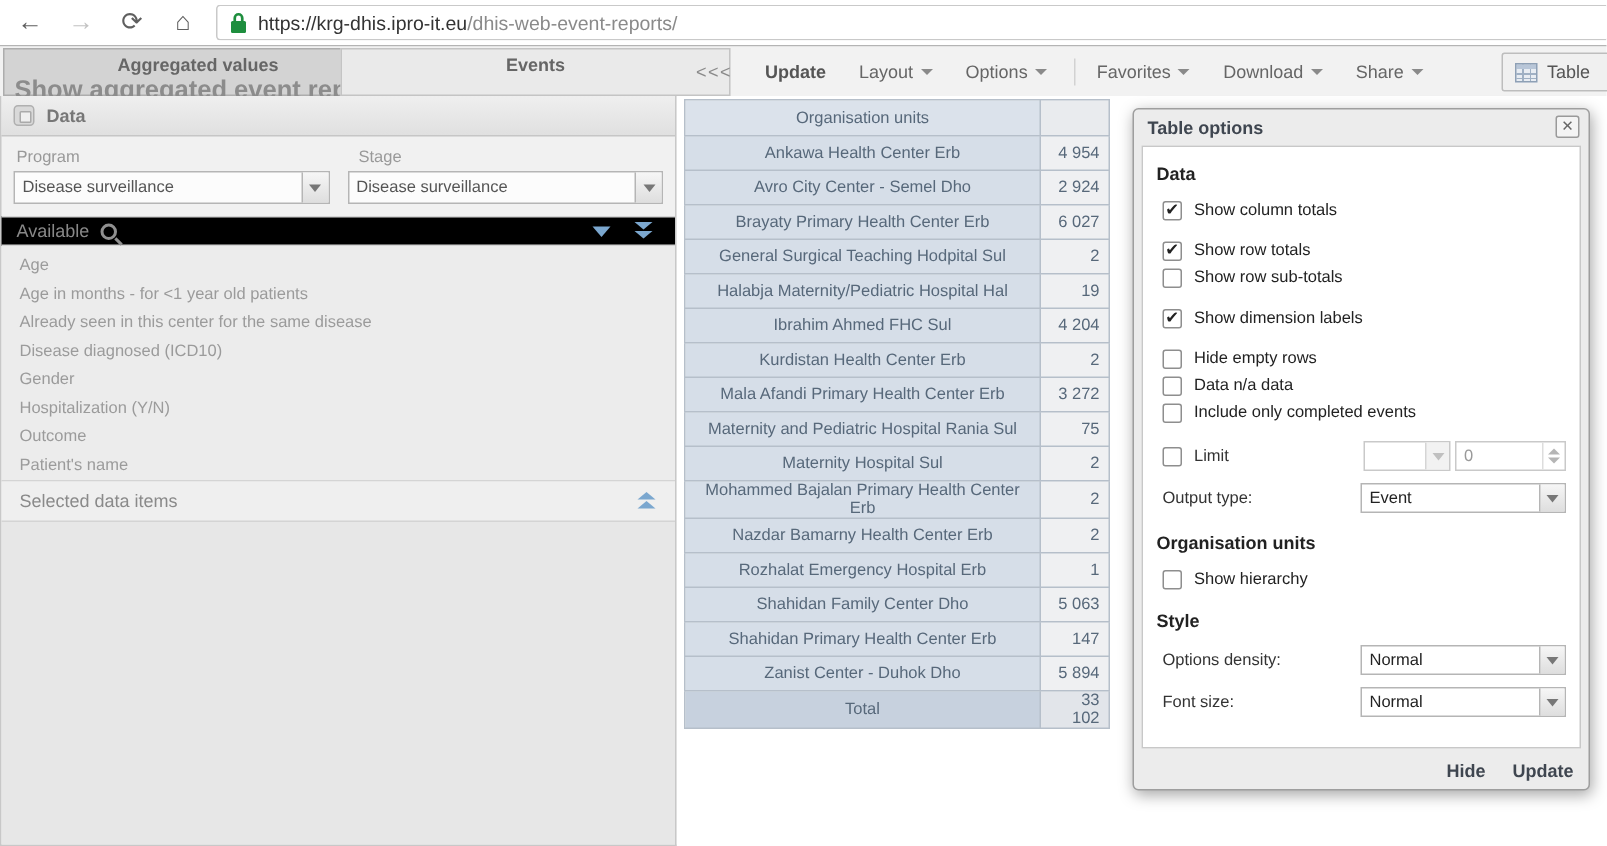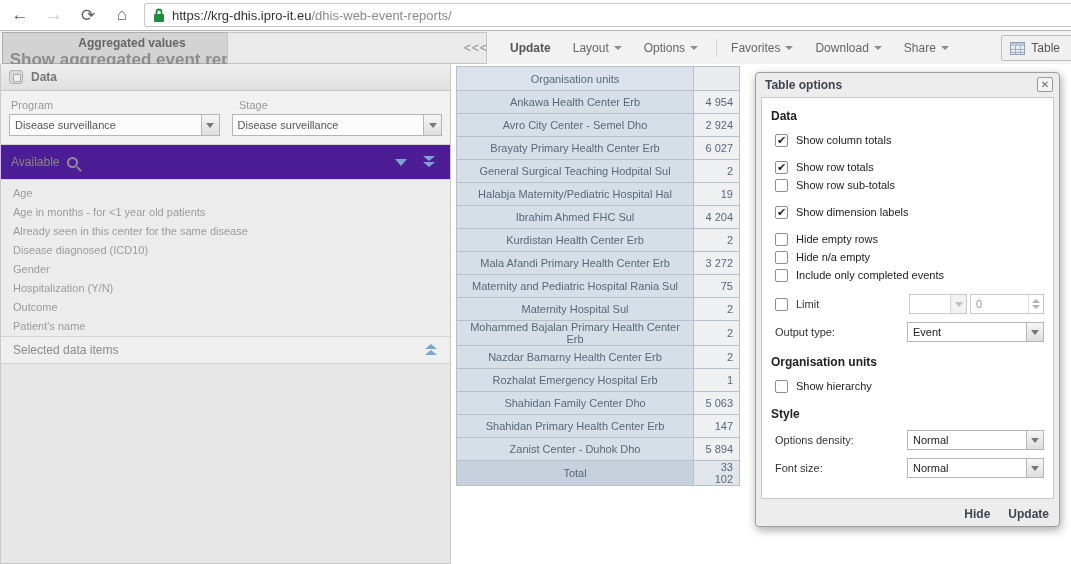--- a/index.html
+++ b/index.html
@@ -60,21 +60,21 @@
   .ps-labels span:first-child { width:228px; }
   .combo-row { display:flex; padding:0 8px; gap:12px; }
   .combo { flex:1; height:22px; border:1px solid #b5b5b5; background:#fcfcfc; display:flex;
            align-items:center; font-size:11px; color:#555; cursor:pointer; }
   .combo .cval { flex:1; padding-left:5px; white-space:nowrap; overflow:hidden; }
   .trigger { width:18px; align-self:stretch; border-left:1px solid #b5b5b5;
              background:linear-gradient(#f6f6f6,#dedede); display:flex; align-items:center;
              justify-content:center; }
   .chev { width:0; height:0; border-left:4px solid transparent; border-right:4px solid transparent;
           border-top:5px solid #777; }
-  .avail-bar { height:36px; margin-top:8px; background:#4c1d95; border-top:1px solid #d4d4d4;
+  .avail-bar { height:20px; margin-top:8px; background:#000000; border-top:1px solid #d4d4d4;
                border-bottom:1px solid #d4d4d4; display:flex; align-items:center; padding:0 10px; }
   .avail-bar .lbl { font-size:12px; color:#888; margin-right:8px; }
   .mag { width:11px; height:11px; border:2px solid #909090; border-radius:50%; position:relative; }
   .mag::after { content:""; position:absolute; width:6px; height:2px; background:#909090;
                 transform:rotate(45deg); left:7px; top:9px; }
   .spacer { flex:1; }
   .tri-down { width:0; height:0; border-left:6px solid transparent; border-right:6px solid transparent;
               border-top:7px solid #7ba7cf; margin-right:16px; cursor:pointer; }
   .dbl-down { position:relative; width:13px; height:12px; cursor:pointer; margin-right:4px; }
   .dbl-down i, .dbl-up i { position:absolute; left:0; width:0; height:0;
@@ -161,20 +161,21 @@
       <span class="url-path">/dhis-web-event-reports/</span>
   </div>
 </div>
 
 <div class="toprow">
   <div class="mode-tab tab-active">
     <div class="t1">Aggregated values</div>
     <div class="t2">Show aggregated event report</div>
   </div>
   <div class="mode-tab tab-idle">
+    <div class="t1">Events</div>
   </div>
   <div class="toolbar">
     <span class="tb-item tb-collapse">&lt;&lt;&lt;</span>
     <span class="tb-item tb-update">Update</span>
     <span class="tb-item"><span>Layout</span><span class="caret"></span></span>
     <span class="tb-item"><span>Options</span><span class="caret"></span></span>
     <span class="tb-sep"></span>
     <span class="tb-item"><span>Favorites</span><span class="caret"></span></span>
     <span class="tb-item"><span>Download</span><span class="caret"></span></span>
     <span class="tb-item"><span>Share</span><span class="caret"></span></span>
@@ -349,21 +350,21 @@
       </div>
     </div>
 
     <div class="cb-group">
       <div class="cb-row">
         <span class="cbx"></span>
         <span class="cb-lbl">Hide empty rows</span>
       </div>
       <div class="cb-row">
         <span class="cbx"></span>
-        <span class="cb-lbl">Hide n/a empty</span>
+        <span class="cb-lbl">Data n/a data</span>
       </div>
       <div class="cb-row">
         <span class="cbx"></span>
         <span class="cb-lbl">Include only completed events</span>
       </div>
     </div>
 
     <div class="field-row">
       <span class="cbx" style="margin-left:4px"></span>
       <span class="f-lbl">Limit</span>

